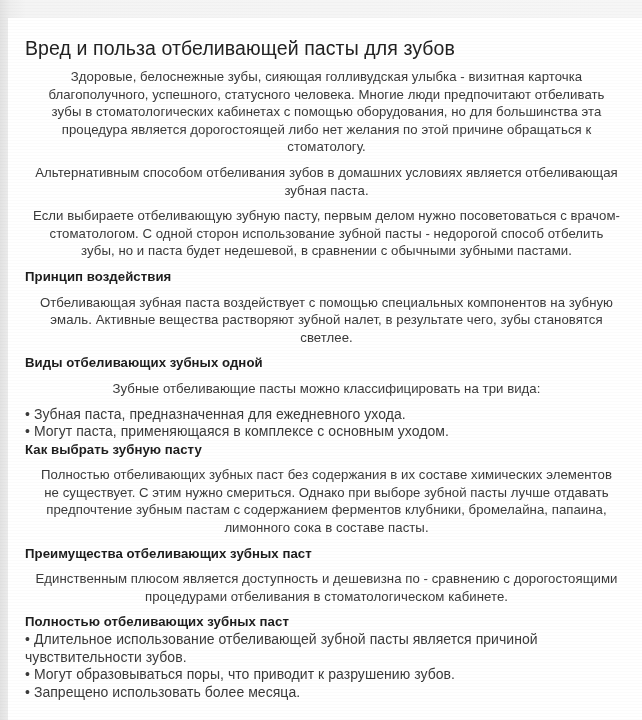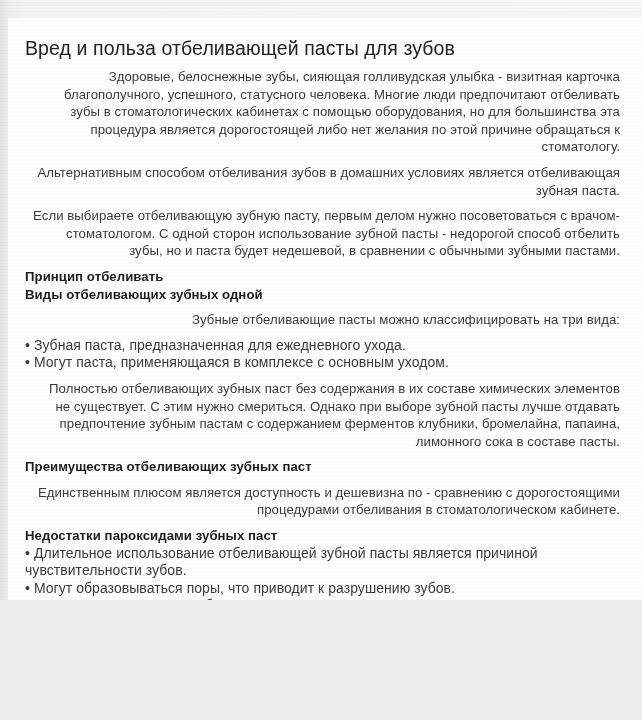--- a/index.html
+++ b/index.html
@@ -12,21 +12,21 @@
     overflow: hidden;
     background: #ececec;
     font-family: "Liberation Sans", sans-serif;
     -webkit-font-smoothing: antialiased;
   }
 
   
   .screen {
     position: relative;
     width: 642px;
-    height: 600px;
+    height: 720px;
     background:
       linear-gradient(to right, #e2e2e2 0px, #eeeeee 10px, #f4f4f4 26px, #f6f6f6 100%),
       #f2f2f2;
   }
 
   
   .card {
     position: absolute;
     left: 8px;
     top: 18px;
@@ -49,21 +49,21 @@
     margin: 0 0 4px 0;
     letter-spacing: 0.1px;
     white-space: nowrap;
   }
 
   .para {
     font-size: 13.2px;
     line-height: 17.6px;
     color: #3a3a3a;
     margin: 8px;
-    text-align: right;
+    text-align: center;
     letter-spacing: 0.05px;
   }
 
   .heading {
     font-size: 13.2px;
     line-height: 17.6px;
     color: #1d1d1d;
     font-weight: bold;
     margin: 0;
     letter-spacing: 0.05px;
@@ -93,29 +93,31 @@
 <div class="screen">
   <div class="card">
     <div class="card-inner">
 
       <h1 class="article-title">Вред и польза отбеливающей пасты для зубов</h1>
 
       <div id="body-blocks">
           <p class="para">Здоровые, белоснежные зубы, сияющая голливудская улыбка - визитная карточка благополучного, успешного, статусного человека. Многие люди предпочитают отбеливать зубы в стоматологических кабинетах с помощью оборудования, но для большинства эта процедура является дорогостоящей либо нет желания по этой причине обращаться к стоматологу.</p>
           <p class="para">Альтернативным способом отбеливания зубов в домашних условиях является отбеливающая зубная паста.</p>
           <p class="para">Если выбираете отбеливающую зубную пасту, первым делом нужно посоветоваться с врачом-стоматологом. С одной сторон использование зубной пасты - недорогой способ отбелить зубы, но и паста будет недешевой, в сравнении с обычными зубными пастами.</p>
-          <p class="heading">Принцип отбеливать</p>
+          <p class="heading">Принцип воздействия</p>
+          <p class="para">Отбеливающая зубная паста воздействует с помощью специальных компонентов на зубную эмаль. Активные вещества растворяют зубной налет, в результате чего, зубы становятся светлее.</p>
           <p class="heading">Виды отбеливающих зубных одной</p>
           <p class="para">Зубные отбеливающие пасты можно классифицировать на три вида:</p>
           <p class="bullet">• Зубная паста, предназначенная для ежедневного ухода.</p>
           <p class="bullet">• Могут паста, применяющаяся в комплексе с основным уходом.</p>
+          <p class="heading">Как выбрать зубную пасту</p>
           <p class="para">Полностью отбеливающих зубных паст без содержания в их составе химических элементов не существует. С этим нужно смериться. Однако при выборе зубной пасты лучше отдавать предпочтение зубным пастам с содержанием ферментов клубники, бромелайна, папаина, лимонного сока в составе пасты.</p>
           <p class="heading">Преимущества отбеливающих зубных паст</p>
           <p class="para"> Единственным плюсом является доступность и дешевизна по - сравнению с дорогостоящими процедурами отбеливания в стоматологическом кабинете.</p>
-          <p class="heading">Недостатки пароксидами зубных паст</p>
+          <p class="heading">Полностью отбеливающих зубных паст</p>
           <p class="bullet">• Длительное использование отбеливающей зубной пасты является причиной чувствительности зубов.</p>
           <p class="bullet">• Могут образовываться поры, что приводит к разрушению зубов.</p>
           <p class="bullet">• Запрещено использовать более месяца.</p>
         </div>
 
     </div>
   </div>
   <div class="grain"></div>
 </div>
 

